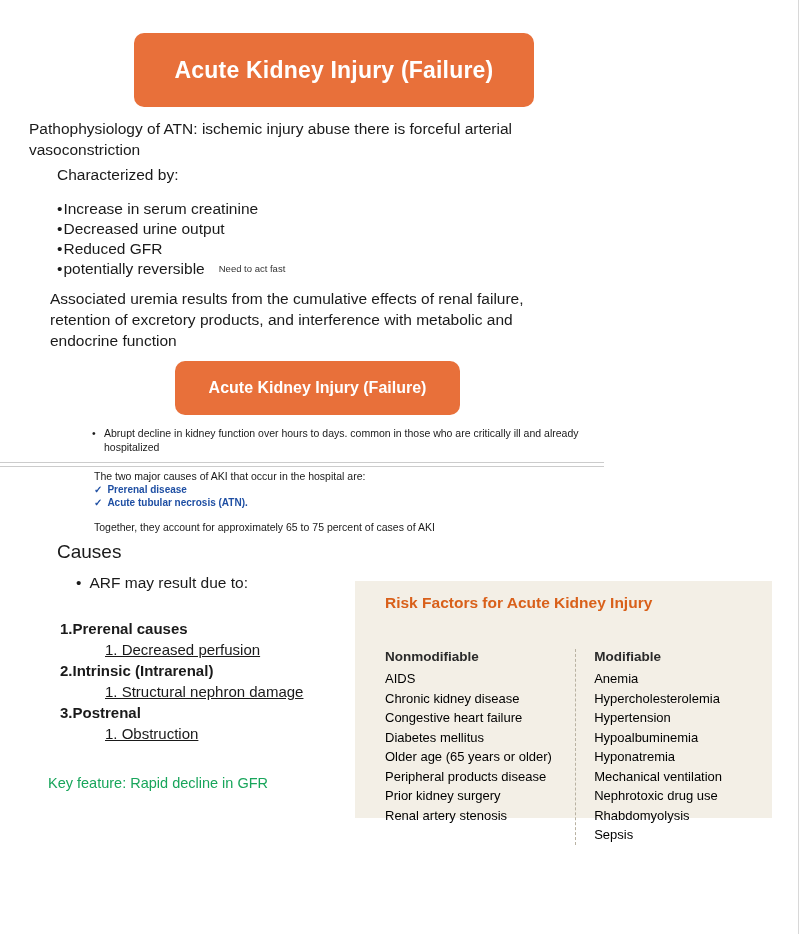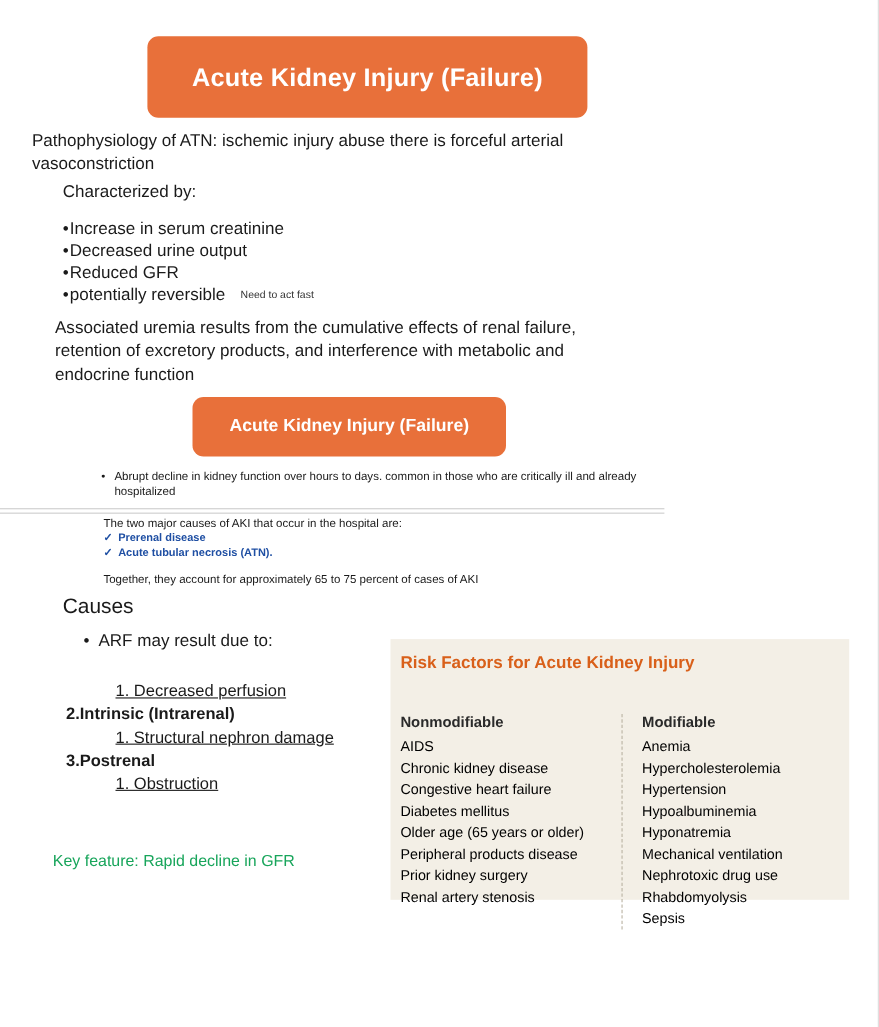--- a/index.html
+++ b/index.html
@@ -188,21 +188,21 @@
   }
   
   #risk-card {
     position: absolute;
     left: 355px;
     top: 581px;
     width: 417px;
     height: 237px;
     background: #F3EFE6;
     box-sizing: border-box;
-    padding: 13px 18px 10px 9px;
+    padding: 13px 18px 10px 30px;
   }
   #risk-title {
     color: #D9601A;
     font-weight: bold;
     font-size: 15.5px;
     margin-bottom: 9px;
   }
   .risk-cols {
     display: flex;
     gap: 12px;
@@ -273,20 +273,23 @@
 
   <div id="together">Together, they account for approximately 65 to 75 percent of cases of AKI</div>
 
   <div id="causes-title">Causes</div>
 
   <div id="arf-line">
     <span class="dot">•</span><span>ARF may  result due to:</span>
   </div>
 
   <div class="cause-list">
+    <div>
+      <span class="num">1.</span><span class="num">Prerenal causes</span>
+    </div>
     <div class="sub">1.  Decreased perfusion</div>
     <div>
       <span class="num">2.</span><span class="num">Intrinsic (Intrarenal)</span>
     </div>
     <div class="sub">1.  Structural nephron damage</div>
     <div>
       <span class="num">3.</span><span class="num">Postrenal</span>
     </div>
     <div class="sub">1.  Obstruction</div>
   </div>

